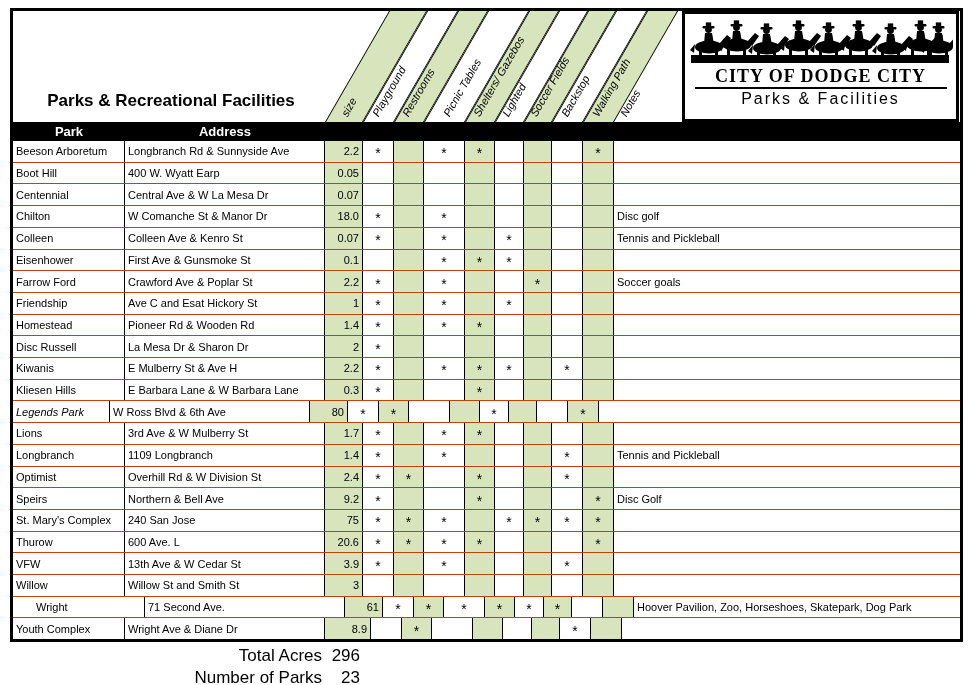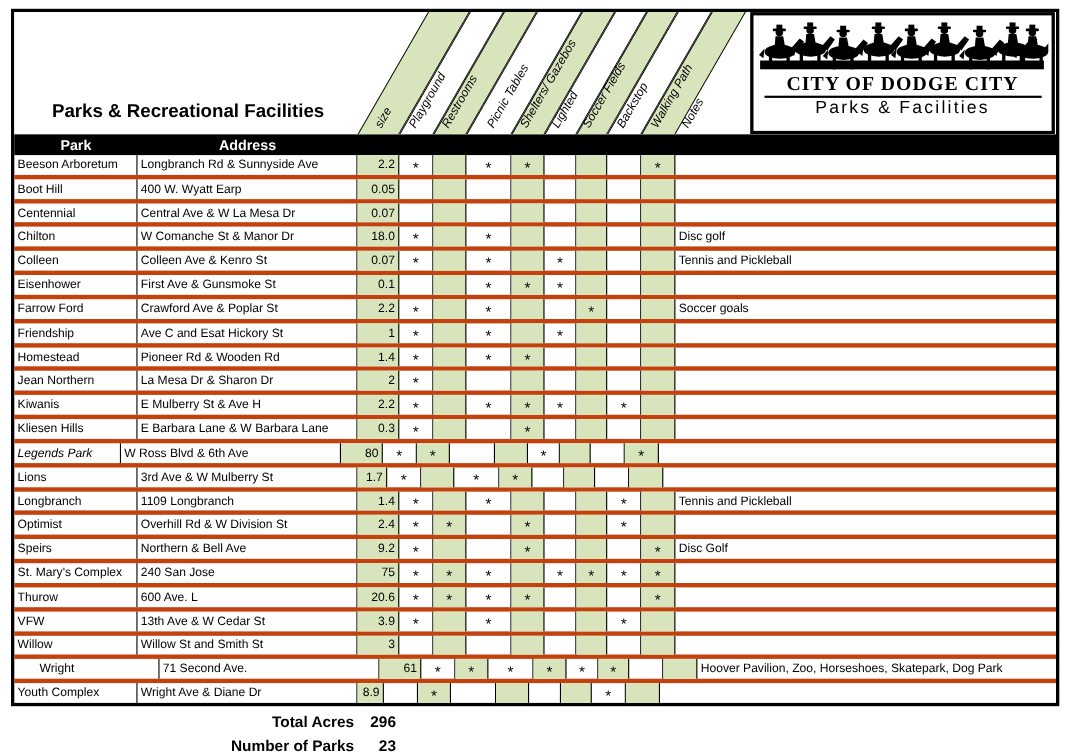--- a/index.html
+++ b/index.html
@@ -26,33 +26,33 @@
              line-height:19px;letter-spacing:1px;white-space:nowrap;}
   .logo-rule{width:252px;height:2px;background:#000;margin:1px 0 1px 0;}
   .logo-sub{font-size:16px;line-height:18px;letter-spacing:2px;white-space:nowrap;}
   
   .band{height:19px;flex:0 0 19px;background:#000;display:flex;color:#fff;
         font-weight:bold;font-size:13px;line-height:19px;}
   .band .b-park{width:112px;text-align:center;}
   .band .b-address{width:200px;text-align:center;}
   
   .rows{flex:1 1 auto;display:flex;flex-direction:column;}
-  .trow{display:flex;flex:1 1 0;border-bottom:4px solid #c2410c;box-sizing:border-box;}
+  .trow{display:flex;flex:1 1 0;border-bottom:1px solid #c2410c;box-sizing:border-box;}
   .trow:last-child{border-bottom:none;}
   .cell{border-right:1px solid #000;box-sizing:border-box;font-size:11px;
         display:flex;align-items:center;overflow:hidden;white-space:nowrap;}
   .cell.left{justify-content:flex-start;padding-left:3px;}
   .cell.right{justify-content:flex-end;padding-right:3px;}
   .cell.center{justify-content:center;}
   .cell.green{background:#d7e4bc;}
   .cell.star{font-size:14px;}
   .cell.star span{transform:translateY(2px);}
   .cell.notes{flex:1 1 auto;border-right:none;}
   
-  .totline{position:absolute;height:20px;line-height:20px;font-weight:bold;font-size:14px;display:flex;}
+  .totline{position:absolute;height:20px;line-height:20px;font-weight:normal;font-size:17px;display:flex;}
   .totline .tlabel{width:322px;text-align:right;}
   .totline .tvalue{width:38px;text-align:right;padding-right:2px;}
 </style>
 </head>
 <body>
 
 <div class="sheet">
   <div class="outer">
 
     <div class="header-area">
@@ -380,21 +380,21 @@
           </div>
           <div class="cell center star" style="width: 31px;">
             <span></span>
           </div>
           <div class="cell center green star" style="width: 31px;">
             <span></span>
           </div>
           <div class="cell left notes"></div>
         </div>
         <div class="trow">
-          <div class="cell left" style="width: 112px;">Jean Northern</div>
+          <div class="cell left" style="width: 112px;">Disc Russell</div>
           <div class="cell left" style="width: 200px;">La Mesa Dr &amp; Sharon Dr</div>
           <div class="cell right green" style="width: 38px;">2</div>
           <div class="cell center star" style="width: 31px;">
             <span>*</span>
           </div>
           <div class="cell center green star" style="width: 30px;">
             <span></span>
           </div>
           <div class="cell center star" style="width: 41px;">
             <span></span>
@@ -502,21 +502,21 @@
             <span></span>
           </div>
           <div class="cell center green star" style="width: 31px;">
             <span>*</span>
           </div>
           <div class="cell left notes"></div>
         </div>
         <div class="trow">
           <div class="cell left" style="width: 112px;">Lions</div>
           <div class="cell left" style="width: 200px;">3rd Ave &amp; W Mulberry St</div>
-          <div class="cell right green" style="width: 27px; text-align: center;">1.7</div>
+          <div class="cell right green" style="width: 38px; text-align: center;">1.7</div>
           <div class="cell center star" style="width: 31px;">
             <span>*</span>
           </div>
           <div class="cell center green star" style="width: 30px;">
             <span></span>
           </div>
           <div class="cell center star" style="width: 41px;">
             <span>*</span>
           </div>
           <div class="cell center green star" style="width: 30px;">
@@ -772,21 +772,21 @@
             <span></span>
           </div>
           <div class="cell center green star" style="width: 31px;">
             <span></span>
           </div>
           <div class="cell left notes">Hoover Pavilion, Zoo, Horseshoes, Skatepark, Dog Park</div>
         </div>
         <div class="trow">
           <div class="cell left" style="width: 112px;">Youth Complex</div>
           <div class="cell left" style="width: 200px;">Wright Ave &amp; Diane Dr</div>
-          <div class="cell right green" style="width: 24px;">8.9</div>
+          <div class="cell right green" style="width: 46px;">8.9</div>
           <div class="cell center star" style="width: 31px;">
             <span></span>
           </div>
           <div class="cell center green star" style="width: 30px;">
             <span>*</span>
           </div>
           <div class="cell center star" style="width: 41px;">
             <span></span>
           </div>
           <div class="cell center green star" style="width: 30px;">

